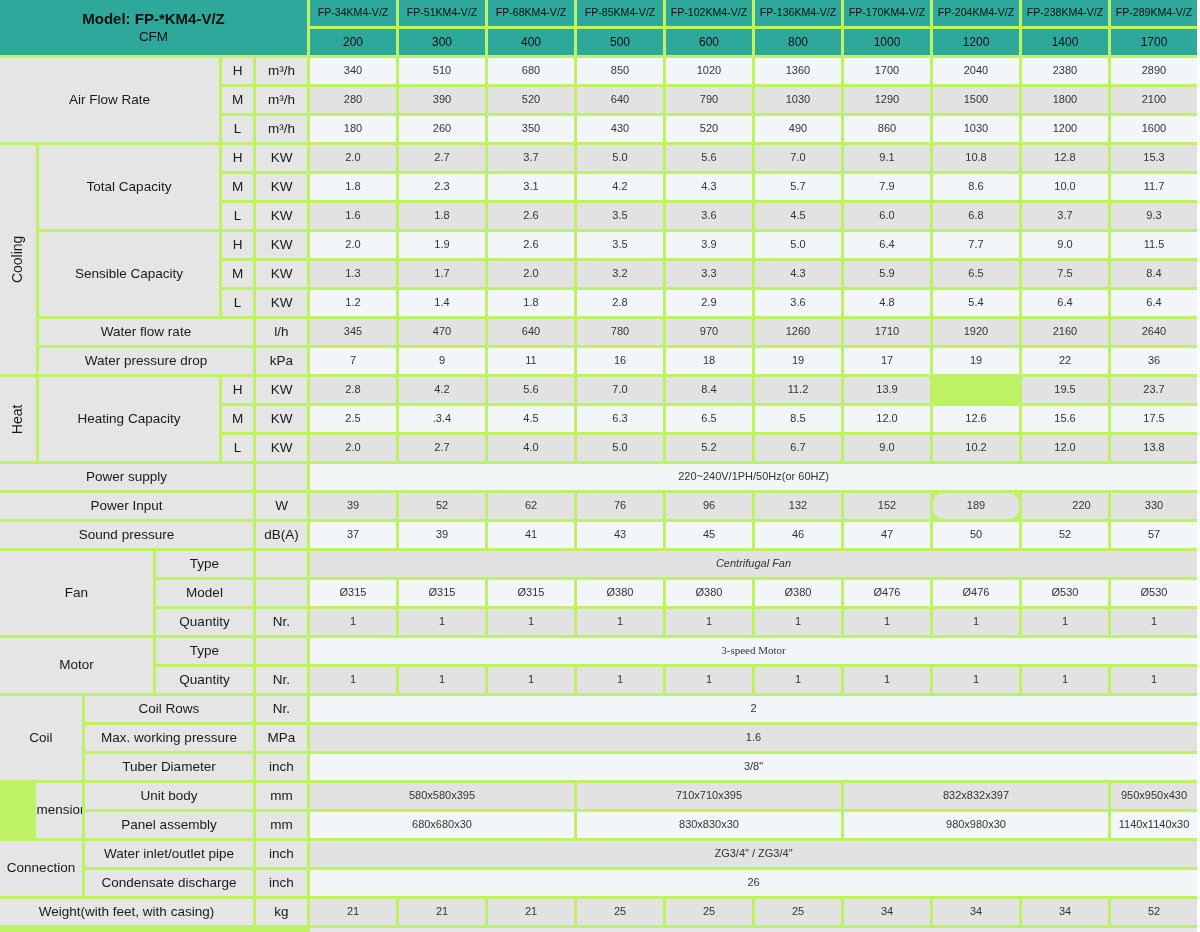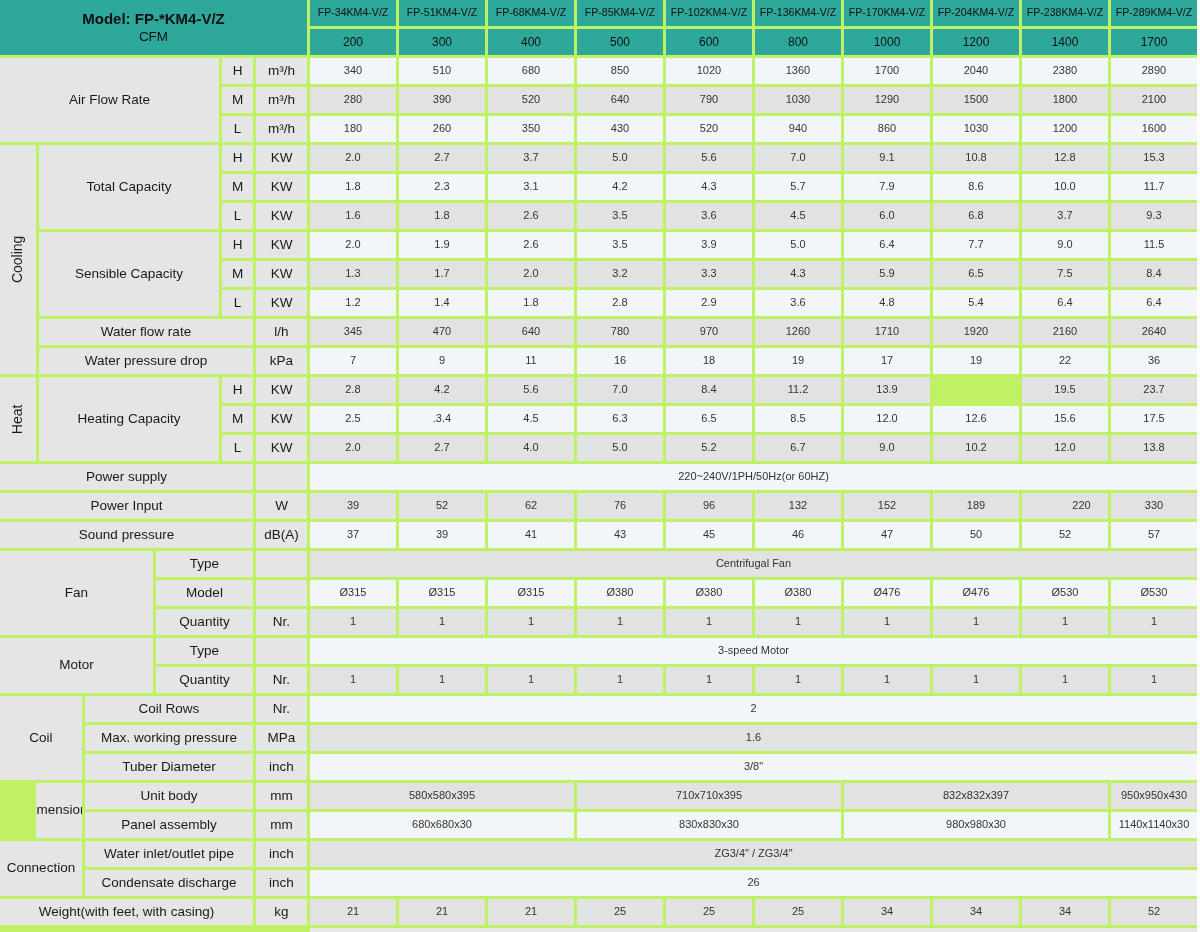--- a/index.html
+++ b/index.html
@@ -94,21 +94,21 @@
     <div class="cell gray" style="grid-area: 4 / 14 / span 1 / span 1;">1500</div>
     <div class="cell gray" style="grid-area: 4 / 15 / span 1 / span 1;">1800</div>
     <div class="cell gray" style="grid-area: 4 / 16 / span 1 / span 1;">2100</div>
     <div class="cell lbl" style="grid-area: 5 / 5 / span 1 / span 1;">L</div>
     <div class="cell lbl" style="grid-area: 5 / 6 / span 1 / span 1;">m³/h</div>
     <div class="cell light" style="grid-area: 5 / 7 / span 1 / span 1;">180</div>
     <div class="cell light" style="grid-area: 5 / 8 / span 1 / span 1;">260</div>
     <div class="cell light" style="grid-area: 5 / 9 / span 1 / span 1;">350</div>
     <div class="cell light" style="grid-area: 5 / 10 / span 1 / span 1;">430</div>
     <div class="cell light" style="grid-area: 5 / 11 / span 1 / span 1;">520</div>
-    <div class="cell light" style="grid-area: 5 / 12 / span 1 / span 1;">940</div>
+    <div class="cell light" style="grid-area: 5 / 12 / span 1 / span 1;">490</div>
     <div class="cell light" style="grid-area: 5 / 13 / span 1 / span 1;">860</div>
     <div class="cell light" style="grid-area: 5 / 14 / span 1 / span 1;">1030</div>
     <div class="cell light" style="grid-area: 5 / 15 / span 1 / span 1;">1200</div>
     <div class="cell light" style="grid-area: 5 / 16 / span 1 / span 1;">1600</div>
     <div class="cell lbl rot" style="grid-area: 6 / 1 / span 8 / span 1;">
       <span>Cooling</span>
     </div>
     <div class="cell lbl" style="grid-area: 6 / 2 / span 3 / span 3;">Total Capacity</div>
     <div class="cell lbl" style="grid-area: 6 / 5 / span 1 / span 1;">H</div>
     <div class="cell lbl" style="grid-area: 6 / 6 / span 1 / span 1;">KW</div>
@@ -252,39 +252,39 @@
     <div class="cell light" style="grid-area: 17 / 7 / span 1 / span 10;">220~240V/1PH/50Hz(or 60HZ)</div>
     <div class="cell lbl" style="grid-area: 18 / 1 / span 1 / span 5;">Power Input</div>
     <div class="cell lbl" style="grid-area: 18 / 6 / span 1 / span 1;">W</div>
     <div class="cell gray" style="grid-area: 18 / 7 / span 1 / span 1;">39</div>
     <div class="cell gray" style="grid-area: 18 / 8 / span 1 / span 1;">52</div>
     <div class="cell gray" style="grid-area: 18 / 9 / span 1 / span 1;">62</div>
     <div class="cell gray" style="grid-area: 18 / 10 / span 1 / span 1;">76</div>
     <div class="cell gray" style="grid-area: 18 / 11 / span 1 / span 1;">96</div>
     <div class="cell gray" style="grid-area: 18 / 12 / span 1 / span 1;">132</div>
     <div class="cell gray" style="grid-area: 18 / 13 / span 1 / span 1;">152</div>
-    <div class="cell gray" style="grid-area: 18 / 14 / span 1 / span 1;">189</div>
+    <div class="cell gray" style="grid-area: 18 / 14 / span 1 / span 1; border-radius: 10px;">189</div>
     <div class="cell gray" style="grid-area: 18 / 15 / span 1 / span 1; padding-left: 33px;">220</div>
     <div class="cell gray" style="grid-area: 18 / 16 / span 1 / span 1;">330</div>
     <div class="cell lbl" style="grid-area: 19 / 1 / span 1 / span 5;">Sound pressure</div>
     <div class="cell lbl" style="grid-area: 19 / 6 / span 1 / span 1;">dB(A)</div>
     <div class="cell light" style="grid-area: 19 / 7 / span 1 / span 1;">37</div>
     <div class="cell light" style="grid-area: 19 / 8 / span 1 / span 1;">39</div>
     <div class="cell light" style="grid-area: 19 / 9 / span 1 / span 1;">41</div>
     <div class="cell light" style="grid-area: 19 / 10 / span 1 / span 1;">43</div>
     <div class="cell light" style="grid-area: 19 / 11 / span 1 / span 1;">45</div>
     <div class="cell light" style="grid-area: 19 / 12 / span 1 / span 1;">46</div>
     <div class="cell light" style="grid-area: 19 / 13 / span 1 / span 1;">47</div>
     <div class="cell light" style="grid-area: 19 / 14 / span 1 / span 1;">50</div>
     <div class="cell light" style="grid-area: 19 / 15 / span 1 / span 1;">52</div>
     <div class="cell light" style="grid-area: 19 / 16 / span 1 / span 1;">57</div>
     <div class="cell lbl" style="grid-area: 20 / 1 / span 3 / span 3;">Fan</div>
     <div class="cell lbl" style="grid-area: 20 / 4 / span 1 / span 2;">Type</div>
     <div class="cell lbl" style="grid-area: 20 / 6 / span 1 / span 1;"></div>
-    <div class="cell gray" style="grid-area: 20 / 7 / span 1 / span 10;">Centrifugal Fan</div>
+    <div class="cell gray" style="grid-area: 20 / 7 / span 1 / span 10; font-style: italic;">Centrifugal Fan</div>
     <div class="cell lbl" style="grid-area: 21 / 4 / span 1 / span 2;">Model</div>
     <div class="cell lbl" style="grid-area: 21 / 6 / span 1 / span 1;"></div>
     <div class="cell light" style="grid-area: 21 / 7 / span 1 / span 1;">Ø315</div>
     <div class="cell light" style="grid-area: 21 / 8 / span 1 / span 1;">Ø315</div>
     <div class="cell light" style="grid-area: 21 / 9 / span 1 / span 1;">Ø315</div>
     <div class="cell light" style="grid-area: 21 / 10 / span 1 / span 1;">Ø380</div>
     <div class="cell light" style="grid-area: 21 / 11 / span 1 / span 1;">Ø380</div>
     <div class="cell light" style="grid-area: 21 / 12 / span 1 / span 1;">Ø380</div>
     <div class="cell light" style="grid-area: 21 / 13 / span 1 / span 1;">Ø476</div>
     <div class="cell light" style="grid-area: 21 / 14 / span 1 / span 1;">Ø476</div>
@@ -298,21 +298,21 @@
     <div class="cell gray" style="grid-area: 22 / 10 / span 1 / span 1;">1</div>
     <div class="cell gray" style="grid-area: 22 / 11 / span 1 / span 1;">1</div>
     <div class="cell gray" style="grid-area: 22 / 12 / span 1 / span 1;">1</div>
     <div class="cell gray" style="grid-area: 22 / 13 / span 1 / span 1;">1</div>
     <div class="cell gray" style="grid-area: 22 / 14 / span 1 / span 1;">1</div>
     <div class="cell gray" style="grid-area: 22 / 15 / span 1 / span 1;">1</div>
     <div class="cell gray" style="grid-area: 22 / 16 / span 1 / span 1;">1</div>
     <div class="cell lbl" style="grid-area: 23 / 1 / span 2 / span 3;">Motor</div>
     <div class="cell lbl" style="grid-area: 23 / 4 / span 1 / span 2;">Type</div>
     <div class="cell lbl" style="grid-area: 23 / 6 / span 1 / span 1;"></div>
-    <div class="cell light" style="grid-area: 23 / 7 / span 1 / span 10;">3-speed Motor</div>
+    <div class="cell light" style="grid-area: 23 / 7 / span 1 / span 10; font-family: Liberation Serif, serif;">3-speed Motor</div>
     <div class="cell lbl" style="grid-area: 24 / 4 / span 1 / span 2;">Quantity</div>
     <div class="cell lbl" style="grid-area: 24 / 6 / span 1 / span 1;">Nr.</div>
     <div class="cell gray" style="grid-area: 24 / 7 / span 1 / span 1;">1</div>
     <div class="cell gray" style="grid-area: 24 / 8 / span 1 / span 1;">1</div>
     <div class="cell gray" style="grid-area: 24 / 9 / span 1 / span 1;">1</div>
     <div class="cell gray" style="grid-area: 24 / 10 / span 1 / span 1;">1</div>
     <div class="cell gray" style="grid-area: 24 / 11 / span 1 / span 1;">1</div>
     <div class="cell gray" style="grid-area: 24 / 12 / span 1 / span 1;">1</div>
     <div class="cell gray" style="grid-area: 24 / 13 / span 1 / span 1;">1</div>
     <div class="cell gray" style="grid-area: 24 / 14 / span 1 / span 1;">1</div>

